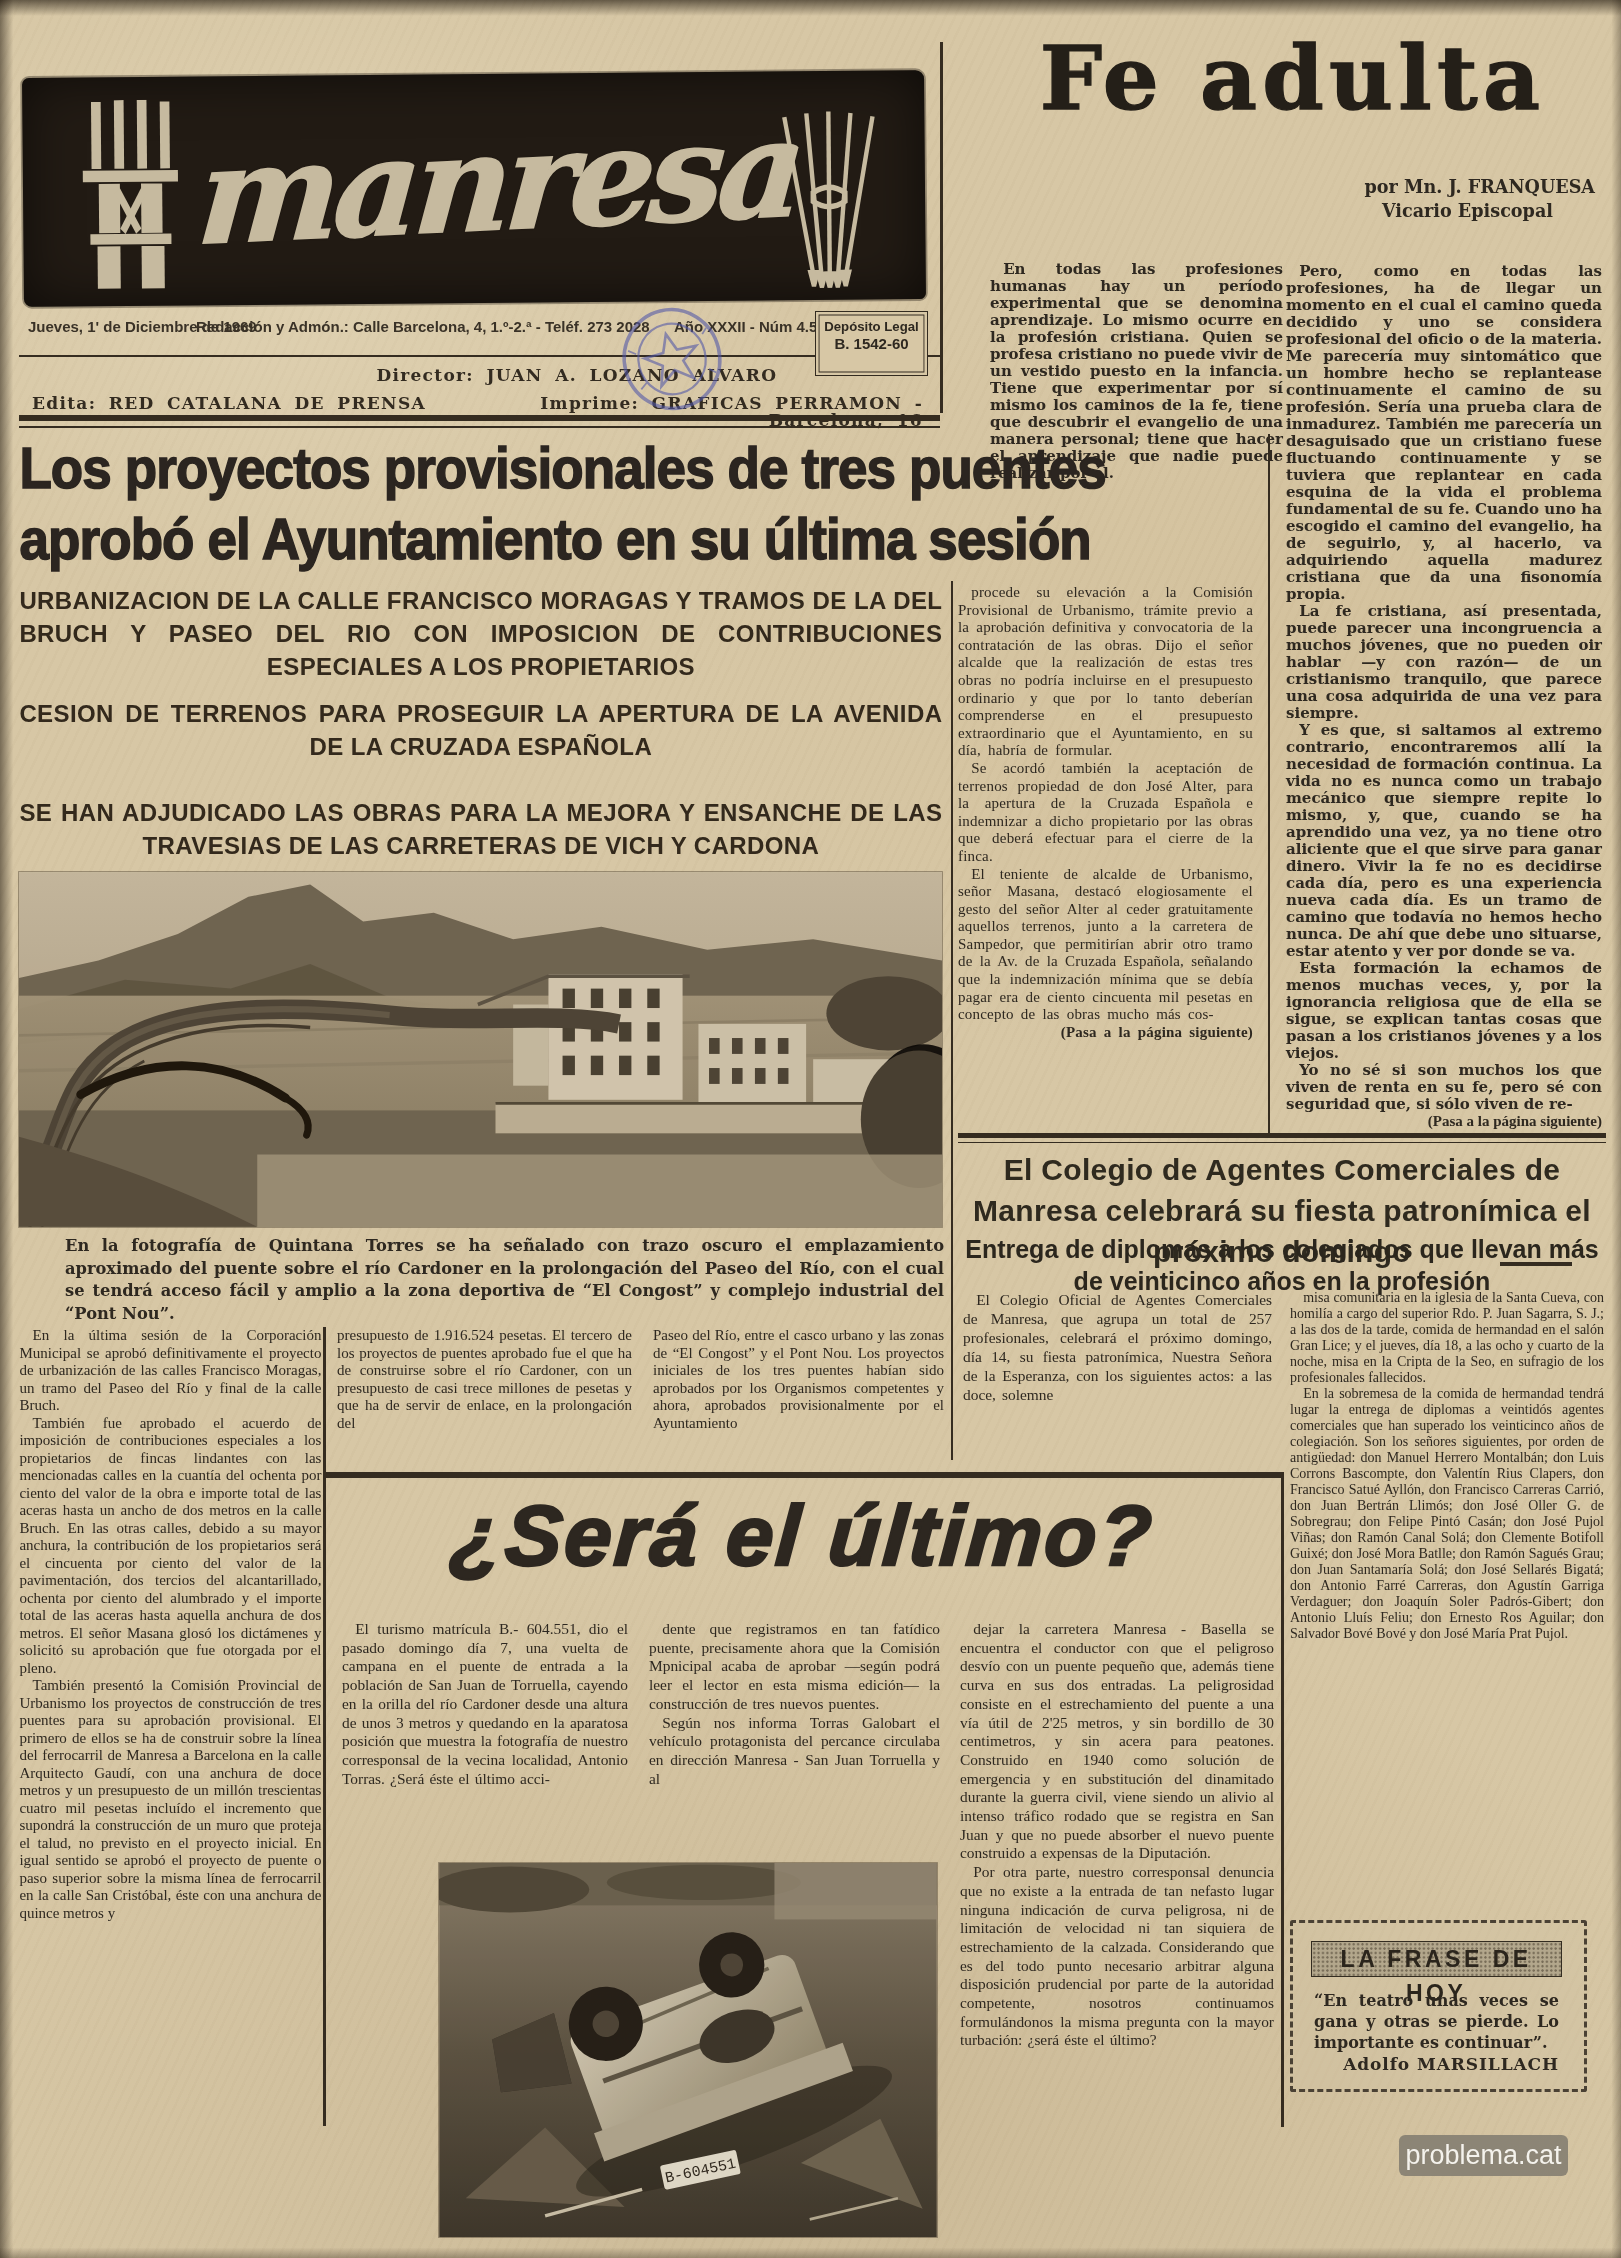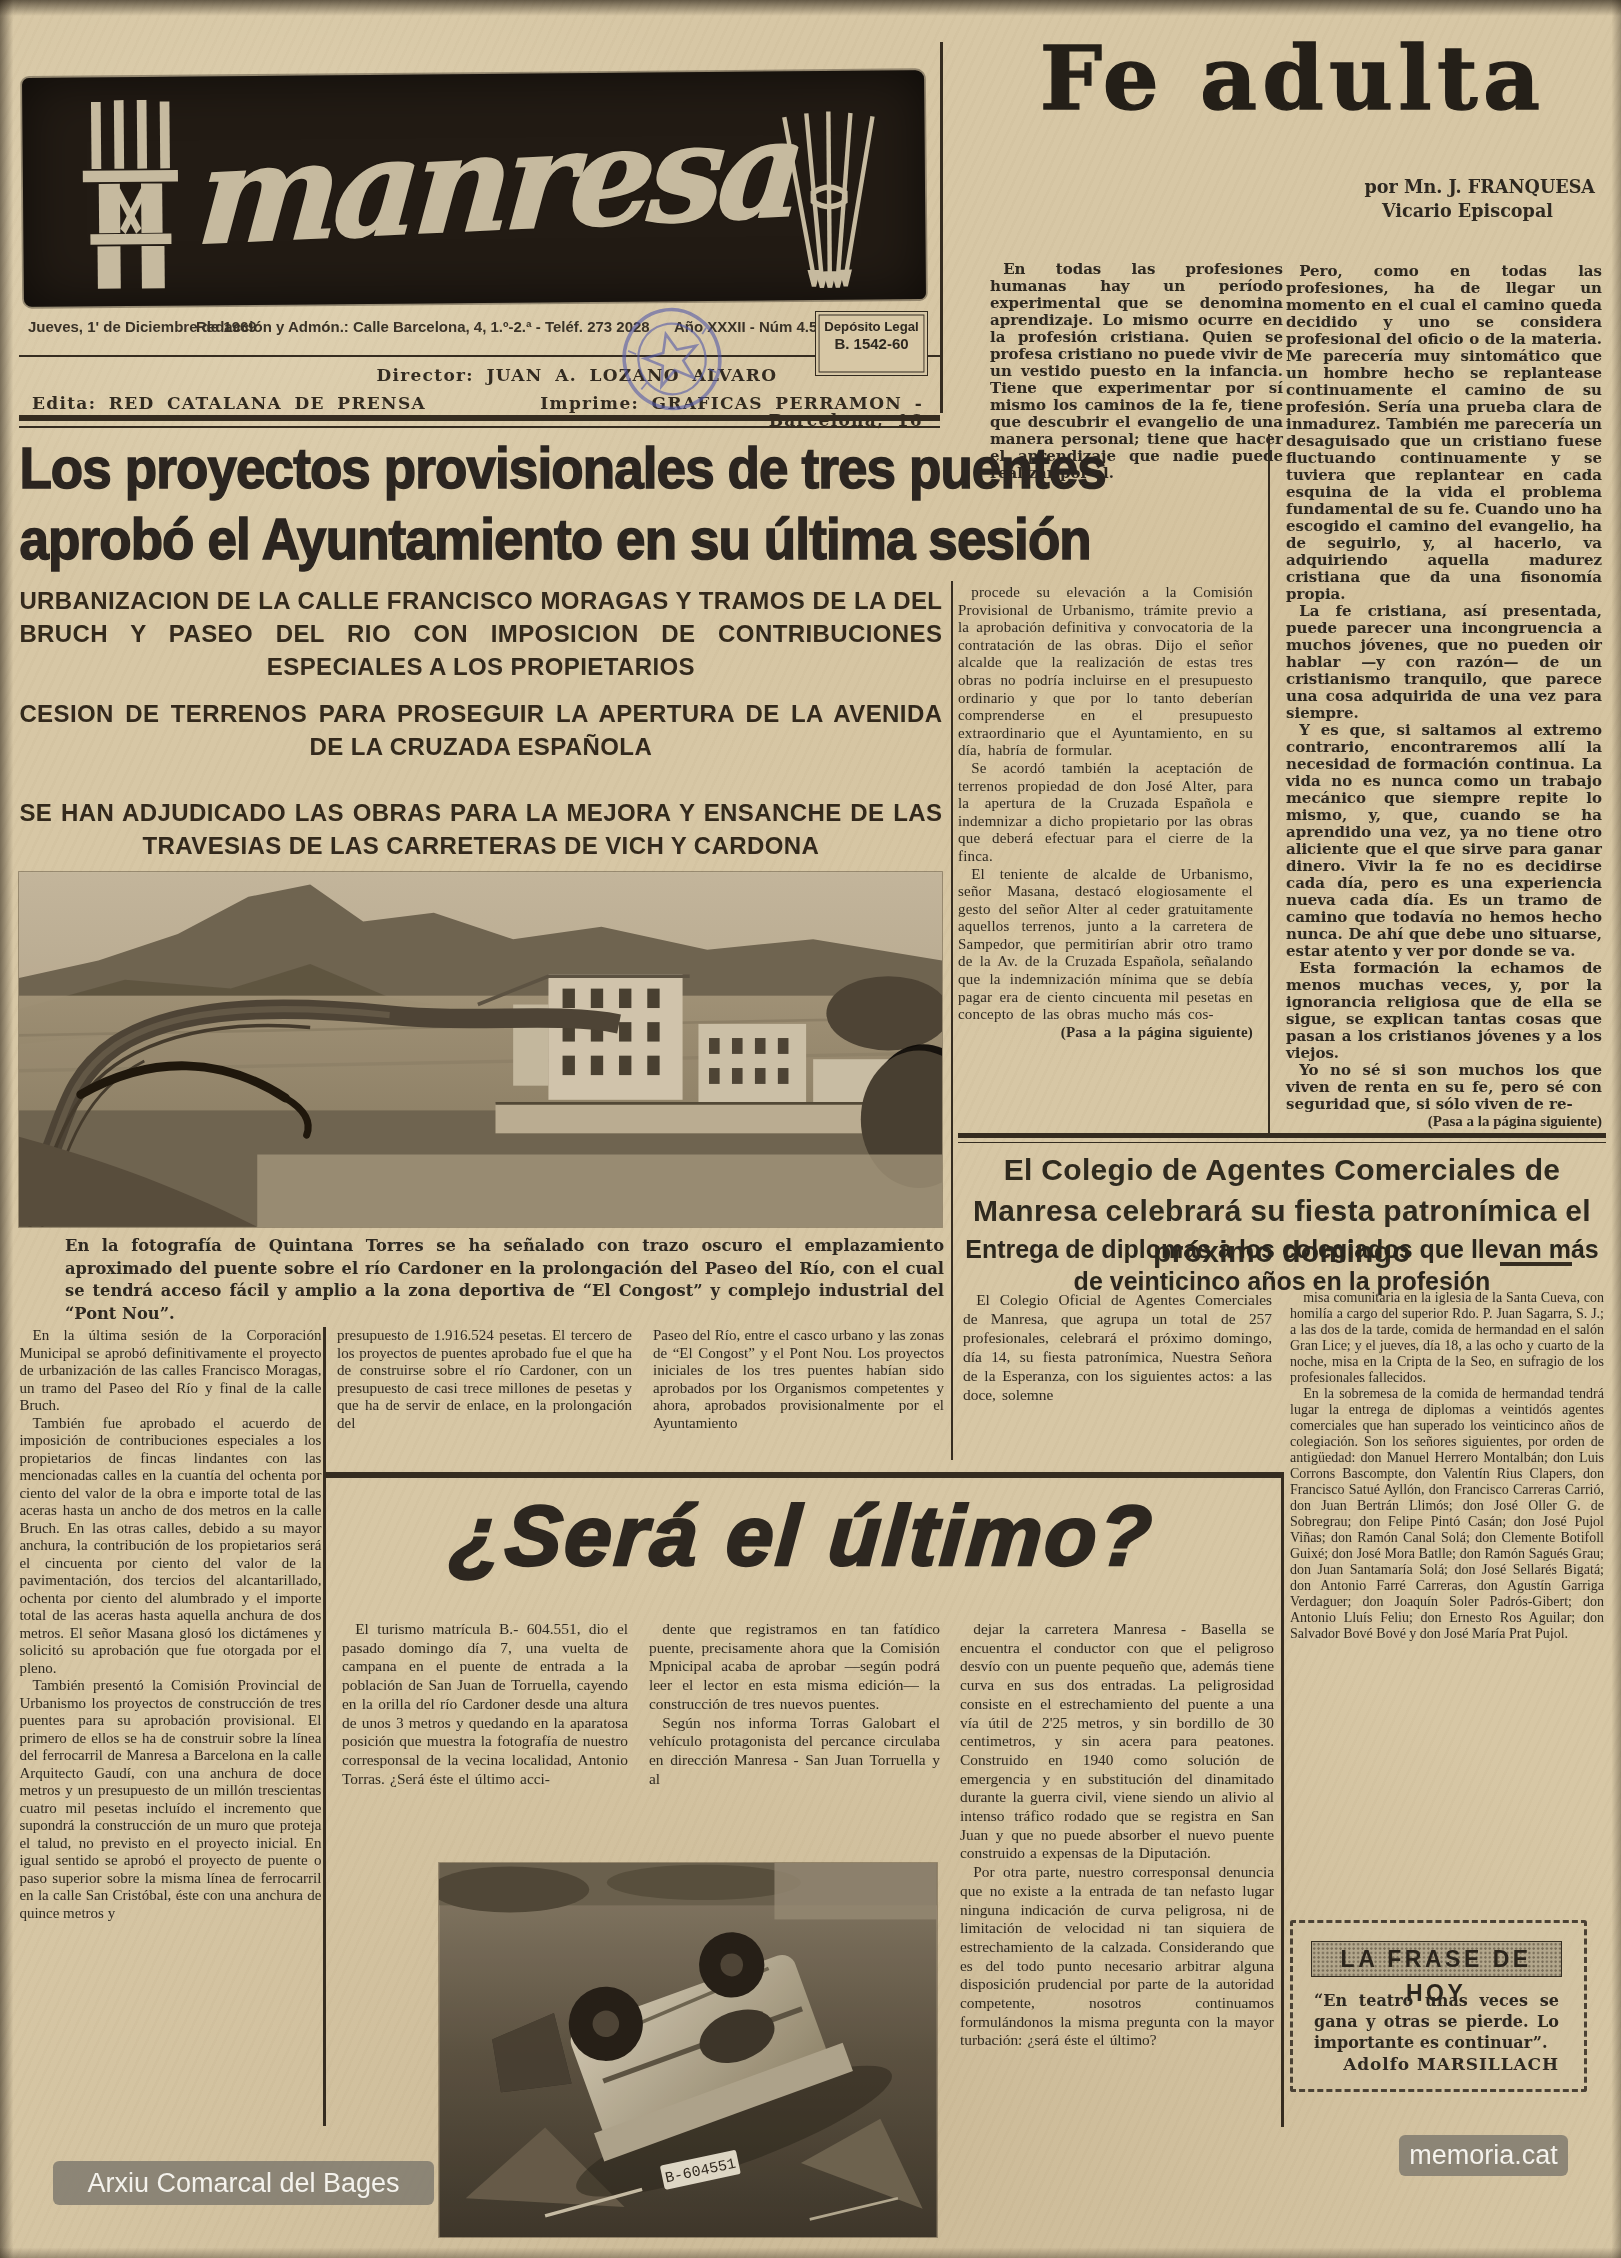--- a/index.html
+++ b/index.html
@@ -310,17 +310,16 @@
       <rect width="564" height="424" fill="#6b4f2c" opacity=".08"></rect>
     </svg>
   </div>
 
   <div class="abs frase" style="left:1290px;top:1920px;width:291px;height:166px;">
     <div class="abs fraseT" style="left:17.6px;top:17.6px;width:249px;height:34px;">LA FRASE DE HOY</div>
     <div class="abs j" style="left:21px;top:67px;width:245px;font:700 16px/21px 'DejaVu Serif',serif;">“En teatro unas veces se gana y otras se pierde. Lo importante es continuar”.</div>
     <div class="abs" style="left:21px;top:132px;width:245px;text-align:right;font:700 17px/19.4px 'DejaVu Serif',serif;letter-spacing:0.9px;">Adolfo MARSILLACH</div>
   </div>
 
-  <div class="abs wm" style="left:53px;top:2161px;width:381px;height:44px;line-height:44px;">Arxiu Comarcal del Bages</div>
-  <div class="abs wm" style="left:1399px;top:2135px;width:169px;height:41px;line-height:41px;">memoria.cat</div>
+  <div class="abs wm" style="left:1399px;top:2135px;width:169px;height:41px;line-height:41px;">problema.cat</div>
 
 </div>
 
 
 </body></html>

